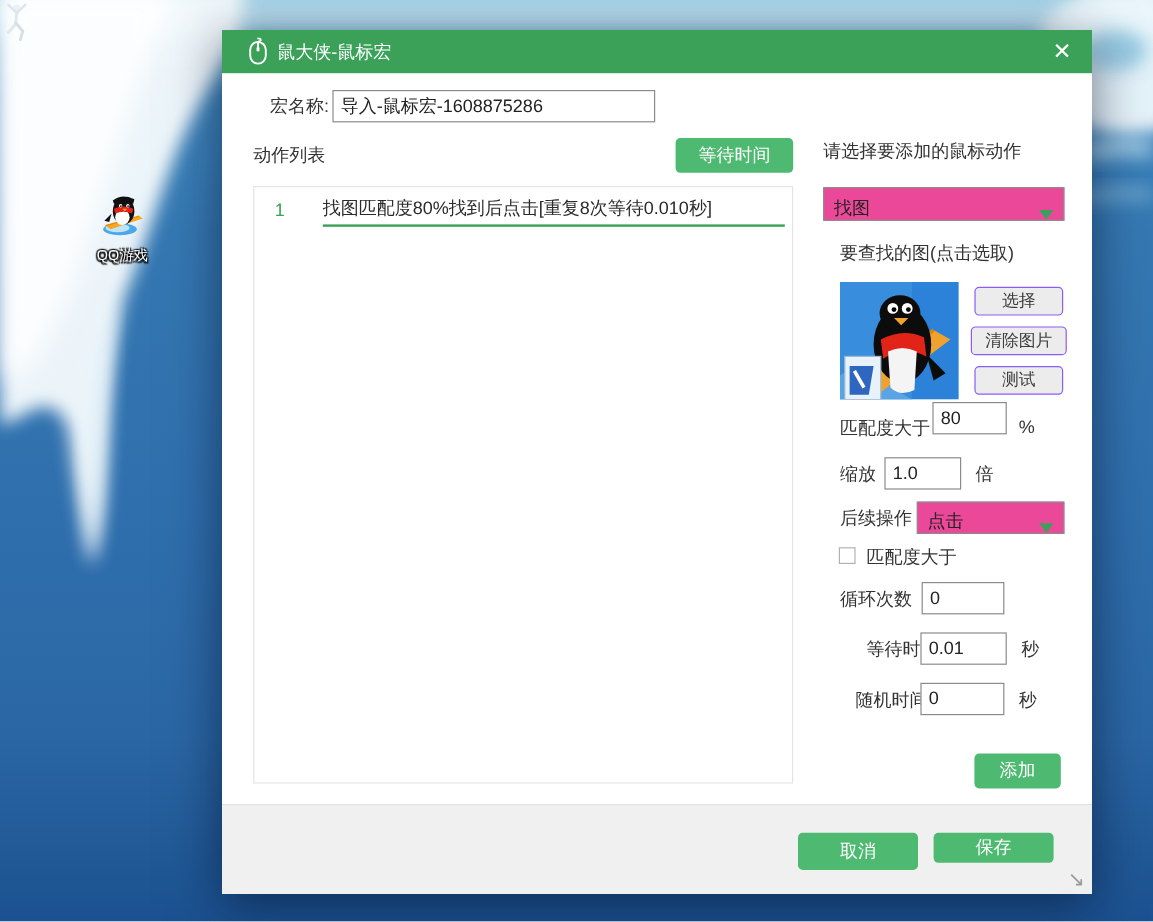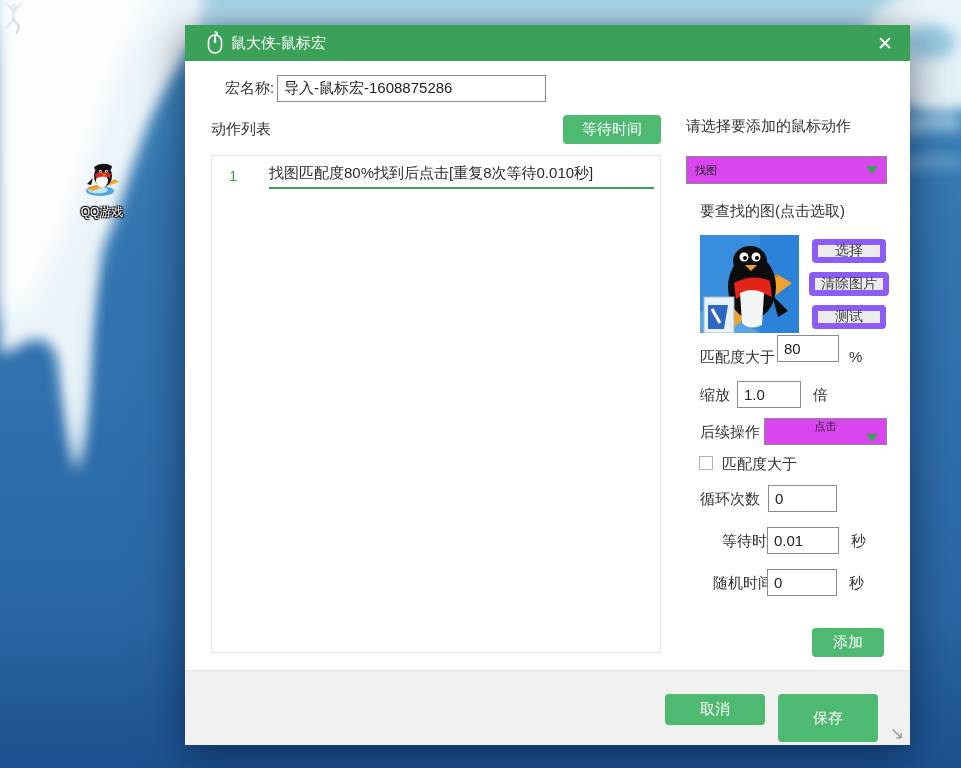--- a/index.html
+++ b/index.html
@@ -40,27 +40,27 @@
     background:#fff; border:1px solid #e4e4e4; overflow:hidden; }
   .list-row { display:flex; align-items:flex-end; padding:4px 6px 0 17px; height:33px; cursor:default; }
   .list-row .num { width:40px; font-size:15px; color:#3ba159; padding-bottom:5px; }
   .list-row .txt { flex:1; font-size:15px; color:#2b2b2b; padding-bottom:4px;
     border-bottom:2px solid #3ba159; white-space:nowrap; overflow:hidden; }
 
   
   .gbtn { position:absolute; background:#4eb971; color:#fff; border:none; border-radius:4px;
     font-size:15px; font-family:inherit; cursor:pointer; display:flex; align-items:center; justify-content:center; }
   
-  .graybtn { position:absolute; background:#ececec; color:#3c3c3c; border:6px solid #8b5cf6;
+  .graybtn { position:absolute; background:#ececec; color:#3c3c3c; border:1px solid #8b5cf6;
     border-radius:4px; font-size:14px; font-family:inherit; cursor:pointer;
     display:flex; align-items:center; justify-content:center; }
 
   
-  .dropdown { position:absolute; border:1px solid #8b8b8b; background:#d946ef; display:flex;
-    align-items:center; padding:0 8px; font-size:11px; color:#222; cursor:pointer; }
+  .dropdown { position:absolute; border:1px solid #8b8b8b; background:#ec4899; display:flex;
+    align-items:flex-end; padding:0 8px; font-size:15px; color:#222; cursor:pointer; }
   .dropdown .caret { margin-left:auto; width:0; height:0; border-left:6px solid transparent;
     border-right:6px solid transparent; border-top:8px solid #3ba159; }
 
   .checkbox { position:absolute; width:14px; height:14px; border:1px solid #b2b2b2; background:#fff; cursor:pointer; }
 
   .preview { position:absolute; left:515px; top:210px; width:99px; height:98px; cursor:pointer; }
   .preview svg { width:100%; height:100%; display:block; }
 
   .footer { position:absolute; left:0; bottom:0; width:100%; height:75px; background:#f0f0f0;
     border-top:1px solid #e2e2e2; }
@@ -190,21 +190,21 @@
 
   <span class="lbl" style="left:515px; top:323px;">匹配度大于</span>
   <input type="text" style="left: 592px; top: 310px; width: 62px; height: 27px;" value="80">
   <span class="lbl" style="left:664px; top:323px;">%</span>
 
   <span class="lbl" style="left:515px; top:361px;">缩放</span>
   <input type="text" style="left: 552px; top: 356px; width: 64px; height: 27px;" value="1.0">
   <span class="lbl" style="left:628px; top:361px;">倍</span>
 
   <span class="lbl" style="left:515px; top:398px;">后续操作</span>
-  <div class="dropdown" style="left:579px; top:393px; width:123px; height:27px;flex-direction:column;">
+  <div class="dropdown" style="left:579px; top:393px; width:123px; height:27px;">
     <span>点击</span>
     <span class="caret"></span>
   </div>
 
   <span class="checkbox" style="left:514px; top:431px;"></span>
   <span class="lbl" style="left:537px; top:430px;">匹配度大于</span>
 
   <span class="lbl" style="left:515px; top:465px;">循环次数</span>
   <input type="text" style="left: 583px; top: 460px; width: 69px; height: 27px;" value="0">
 
@@ -213,17 +213,17 @@
   <span class="lbl" style="left:666px; top:507px;">秒</span>
 
   <span class="lbl" style="left:515px; top:549px;padding-left:13px;">随机时间</span>
   <input type="text" style="left: 582px; top: 544px; width: 70px; height: 27px;" value="0">
   <span class="lbl" style="left:664px; top:549px;">秒</span>
 
   <button class="gbtn" style="left:627px; top:603px; width:72px; height:29px;">添加</button>
 
   <div class="footer">
     <button class="gbtn" style="left:480px; top:23px; width:100px; height:31px;">取消</button>
-    <button class="gbtn" style="left:593px; top:23px; width:100px; height:48px;">保存</button>
+    <button class="gbtn" style="left:593px; top:23px; width:100px; height:25px;">保存</button>
     <span class="resize-handle">↘</span>
   </div>
 
 </div>
 
 </body></html>

